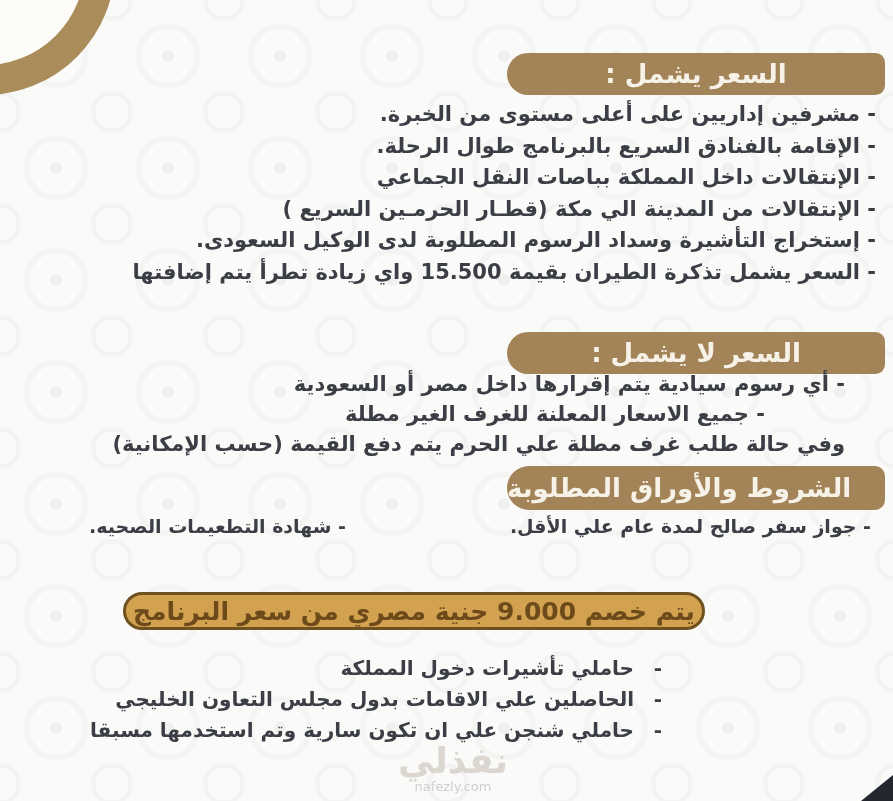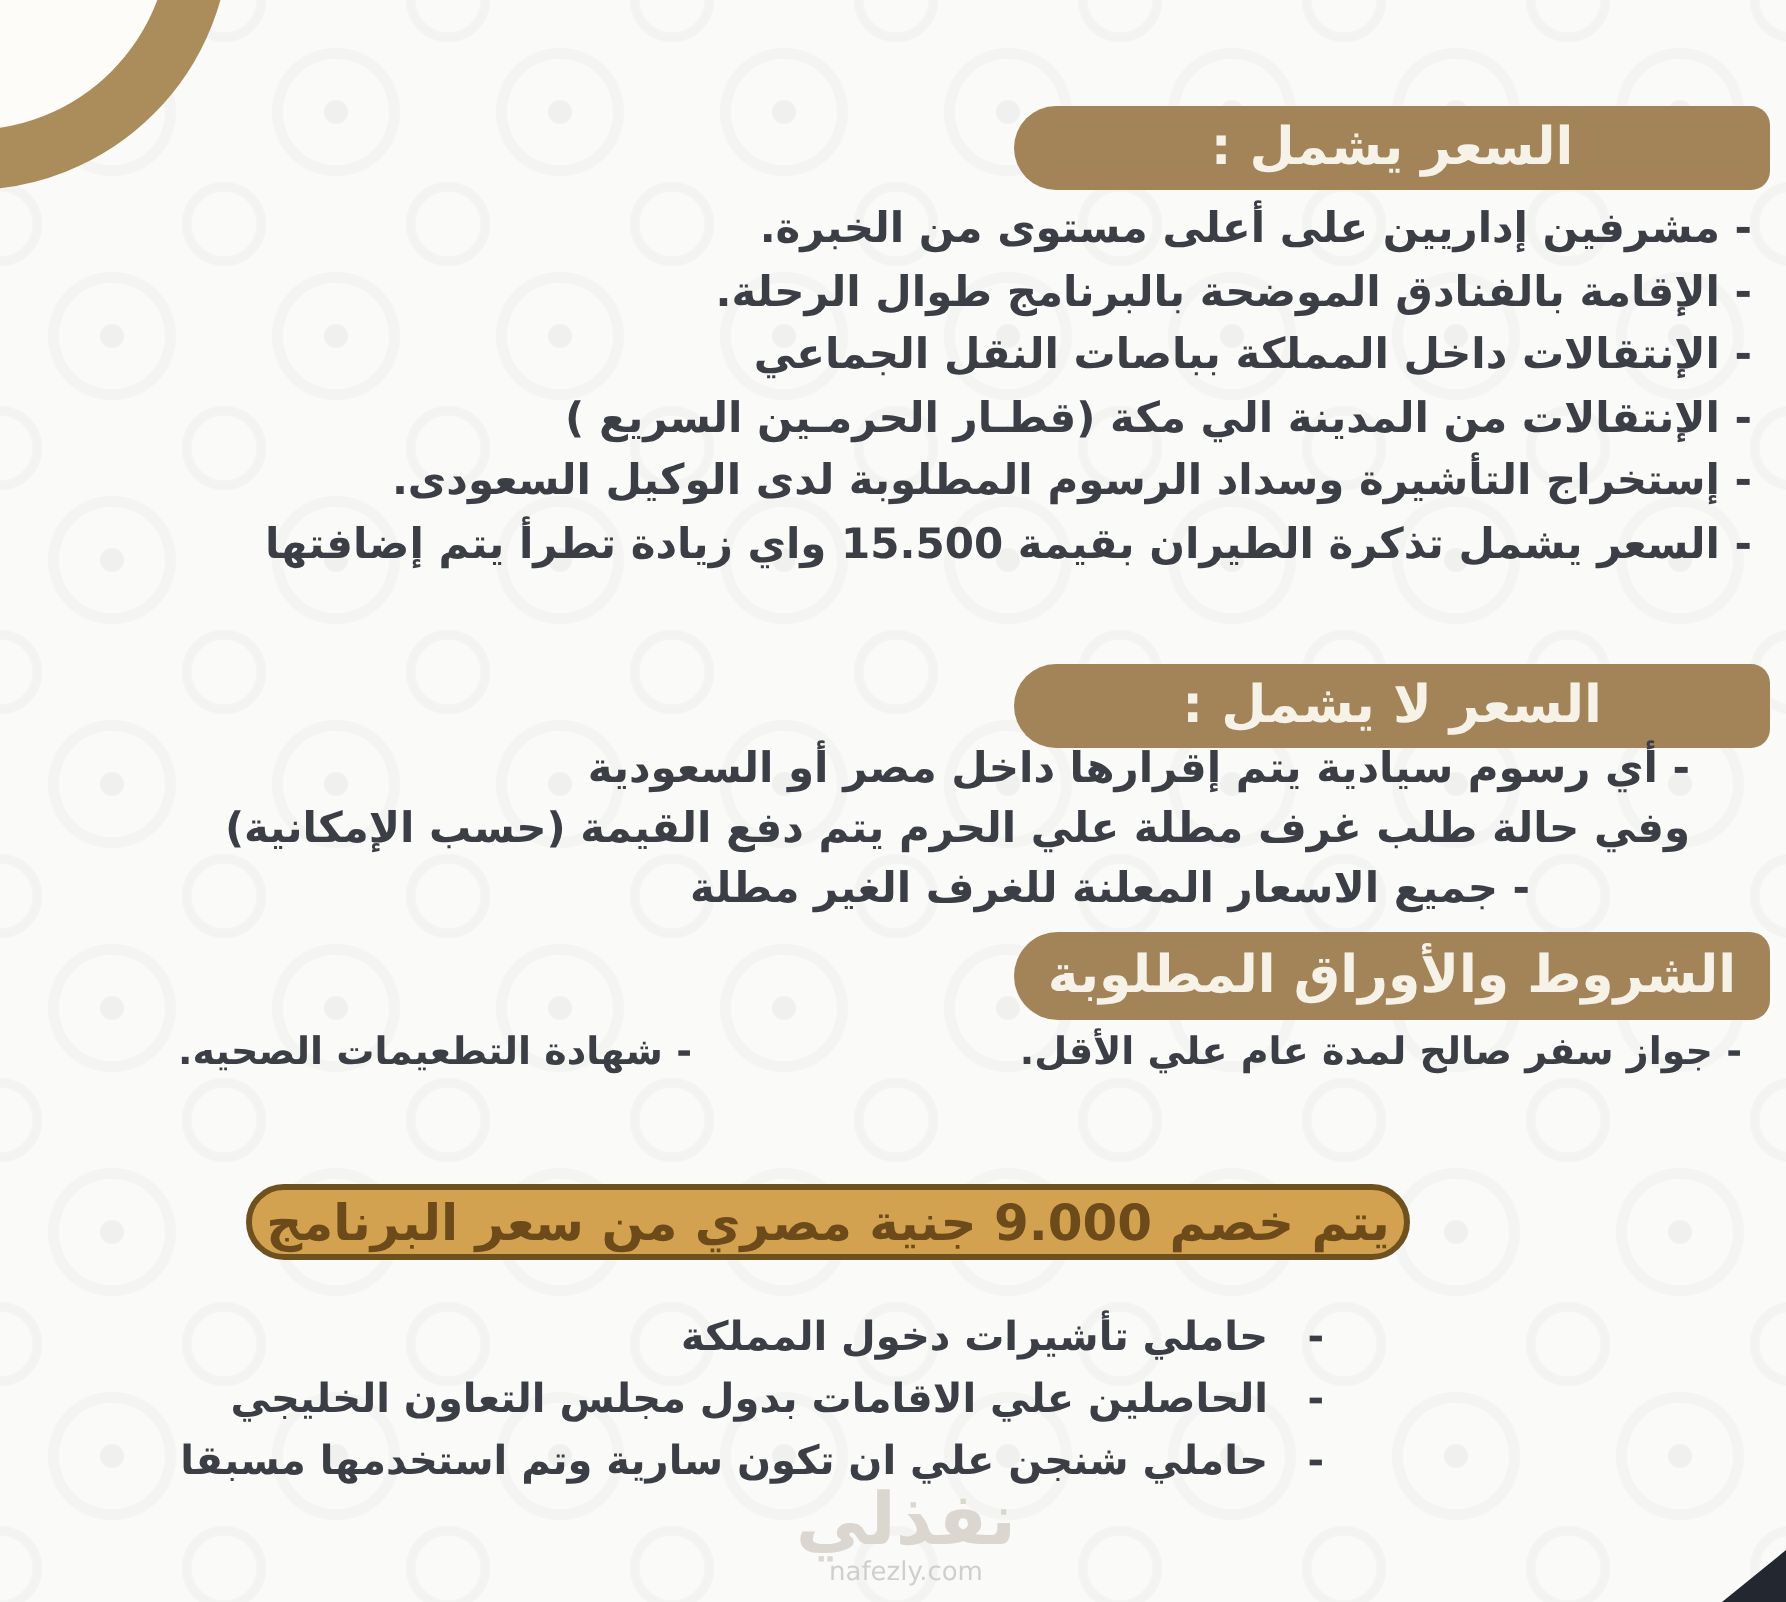--- a/index.html
+++ b/index.html
@@ -40,21 +40,21 @@
     border-radius:10px 22px 22px 10px; 
     color:var(--header-text);
     font-size:26px;font-weight:700;
     display:flex;align-items:center;justify-content:center;
     letter-spacing:0;
   }
   
   .hdr{right:8px;left:auto;border-radius:22px 10px 10px 22px;}
   .hdr1{top:53px;}
   .hdr2{top:319px;margin-top:13px;}
-  .hdr3{top:466px;height:44px;}
+  .hdr3{top:466px;height:44px;justify-content:flex-end;}
   .list{
     position:absolute;
     color:var(--body-text);
     font-weight:700;
     text-align:right;
   }
   .list .row{white-space:nowrap;}
   .includes-list{top:99px;right:17px;font-size:21px;line-height:31.5px;}
   .excludes-list{top:369px;right:48px;font-size:21px;line-height:30px;}
   .excludes-list .row.wide{margin-right:0;}
@@ -103,34 +103,34 @@
 
 <div class="canvas">
 
   <div class="corner-ornament"></div>
 
   <div class="section-header hdr hdr1">
     <span>السعر يشمل :</span>
   </div>
   <div class="list includes-list">
     <div class="row">- مشرفين إداريين على أعلى مستوى من الخبرة.</div>
-    <div class="row">- الإقامة بالفنادق الموضحة بالبرنامج طوال الرحلة.</div>
+    <div class="row">- الإقامة بالفنادق السريع بالبرنامج طوال الرحلة.</div>
     <div class="row">- الإنتقالات داخل المملكة بباصات النقل الجماعي</div>
     <div class="row">- الإنتقالات من المدينة الي مكة (قطـار الحرمـين السريع )</div>
     <div class="row">- إستخراج التأشيرة وسداد الرسوم المطلوبة لدى الوكيل السعودى.</div>
     <div class="row">- السعر يشمل تذكرة الطيران بقيمة 15.500 واي زيادة تطرأ يتم إضافتها</div>
   </div>
 
   <div class="section-header hdr hdr2">
     <span>السعر لا يشمل :</span>
   </div>
   <div class="list excludes-list">
     <div class="row wide">- أي رسوم سيادية يتم إقرارها داخل مصر أو السعودية</div>
+    <div class="row indent" style="margin-right:80px;">- جميع الاسعار المعلنة للغرف الغير مطلة</div>
     <div class="row wide">وفي حالة طلب غرف مطلة علي الحرم يتم دفع القيمة (حسب الإمكانية)</div>
-    <div class="row indent" style="margin-right:80px;">- جميع الاسعار المعلنة للغرف الغير مطلة</div>
   </div>
 
   <div class="section-header hdr hdr3">
     <span>الشروط والأوراق المطلوبة</span>
   </div>
   <div class="list req-right">
     <div class="row">- جواز سفر صالح لمدة عام علي الأقل.</div>
   </div>
   <div class="list req-left">
     <div class="row">- شهادة التطعيمات الصحيه.</div>

